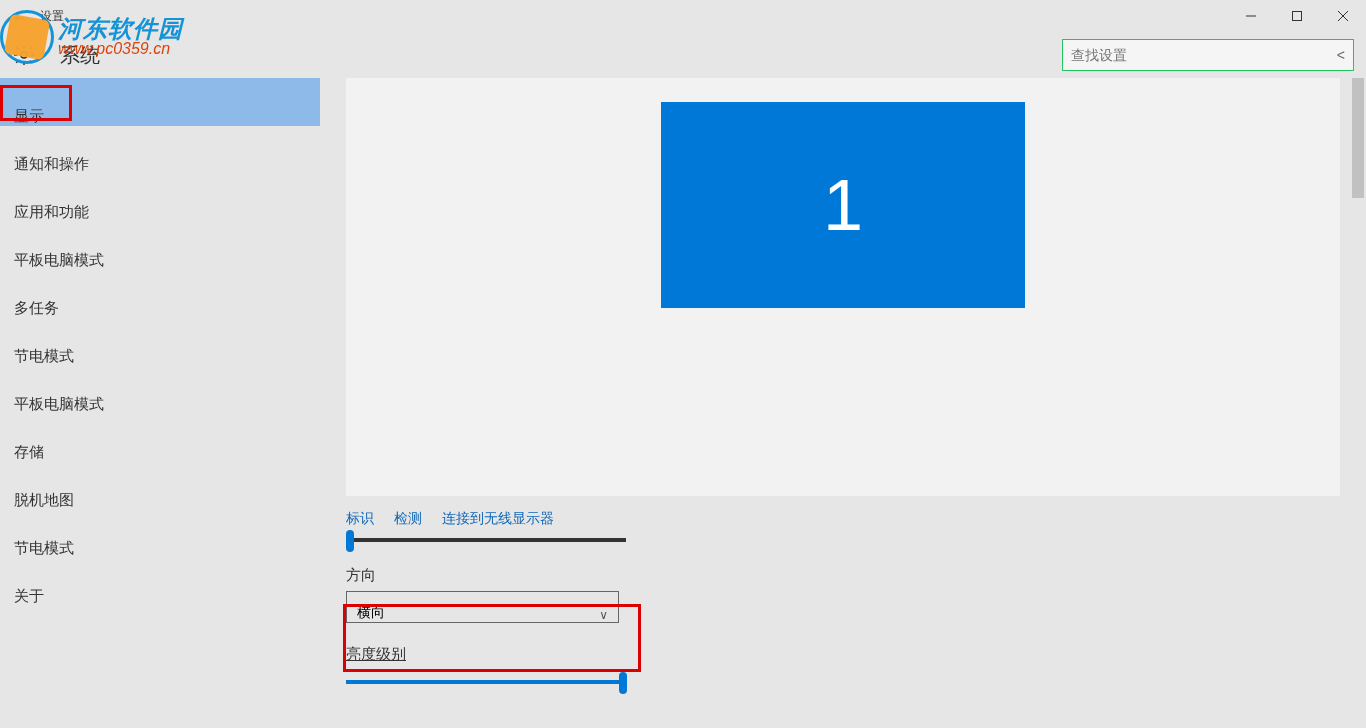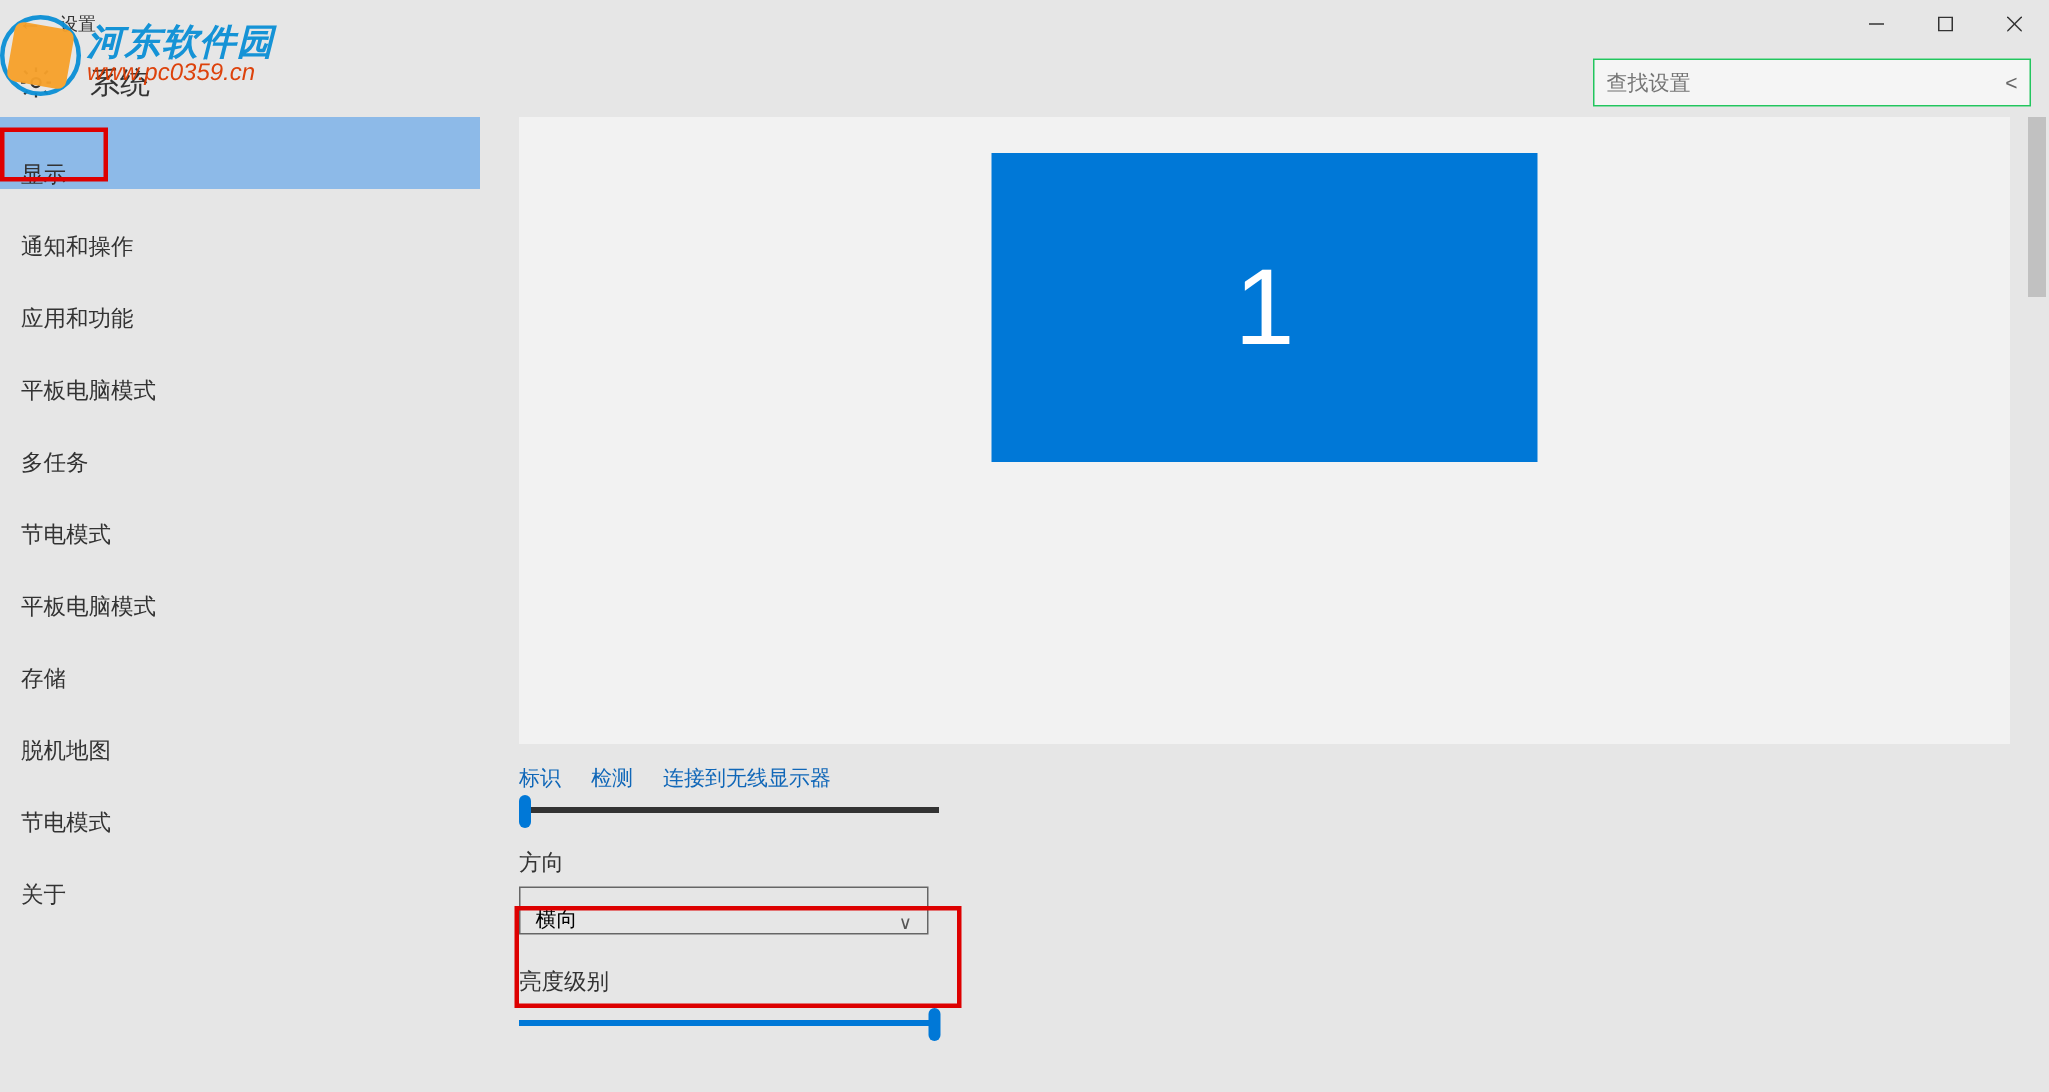--- a/index.html
+++ b/index.html
@@ -42,21 +42,21 @@
 
 .direction-label { margin: 24px 0 0 26px; font-size: 15px; color: #333; }
 .dropdown { margin: 6px 0 0 26px; width: 273px; height: 32px; border: 1px solid #666; display: flex; align-items: flex-end; justify-content: space-between; padding: 0 10px; font-size: 14px; cursor: pointer; background: #e6e6e6; }
 .chevron { font-size: 12px; color: #555; }
 
 .highlight-sidebar { position: absolute; border: 3px solid #d00; pointer-events: none; }
 .hl1 { left: 0; top: 85px; width: 72px; height: 36px; }
 .hl2 { left: 343px; top: 604px; width: 298px; height: 68px; }
 
 .brightness-section { margin: 22px 0 0 26px; }
-.brightness-label { font-size: 15px; color: #333; }
+.brightness-label { font-size: 15px; color: #333; text-decoration: underline; }
 .bright-slider { margin-top: 16px; width: 280px; height: 4px; background: #0078d7; position: relative; }
 .bright-thumb { position: absolute; right: -1px; top: -8px; width: 8px; height: 22px; background: #0078d7; border-radius: 4px; }
 
 .watermark-logo { position: absolute; left: 0; top: 10px; z-index: 50; display: flex; align-items: center; gap: 4px; opacity: 0.95; pointer-events: none; }
 .wm-circle { width: 54px; height: 54px; border-radius: 50%; border: 3px solid #0a8fd6; position: relative; background: transparent; display:flex; align-items:center; justify-content:center; }
 .wm-inner { width: 40px; height: 40px; background: #f7a12a; border-radius: 6px; transform: rotate(10deg); }
 .wm-text { display: flex; flex-direction: column; line-height: 1; }
 .wm-cn { font-size: 24px; font-weight: bold; color: #0a8fd6; font-style: italic; letter-spacing: 1px; }
 .wm-url { font-size: 16px; color: #dd3a00; font-style: italic; }
 </style>

